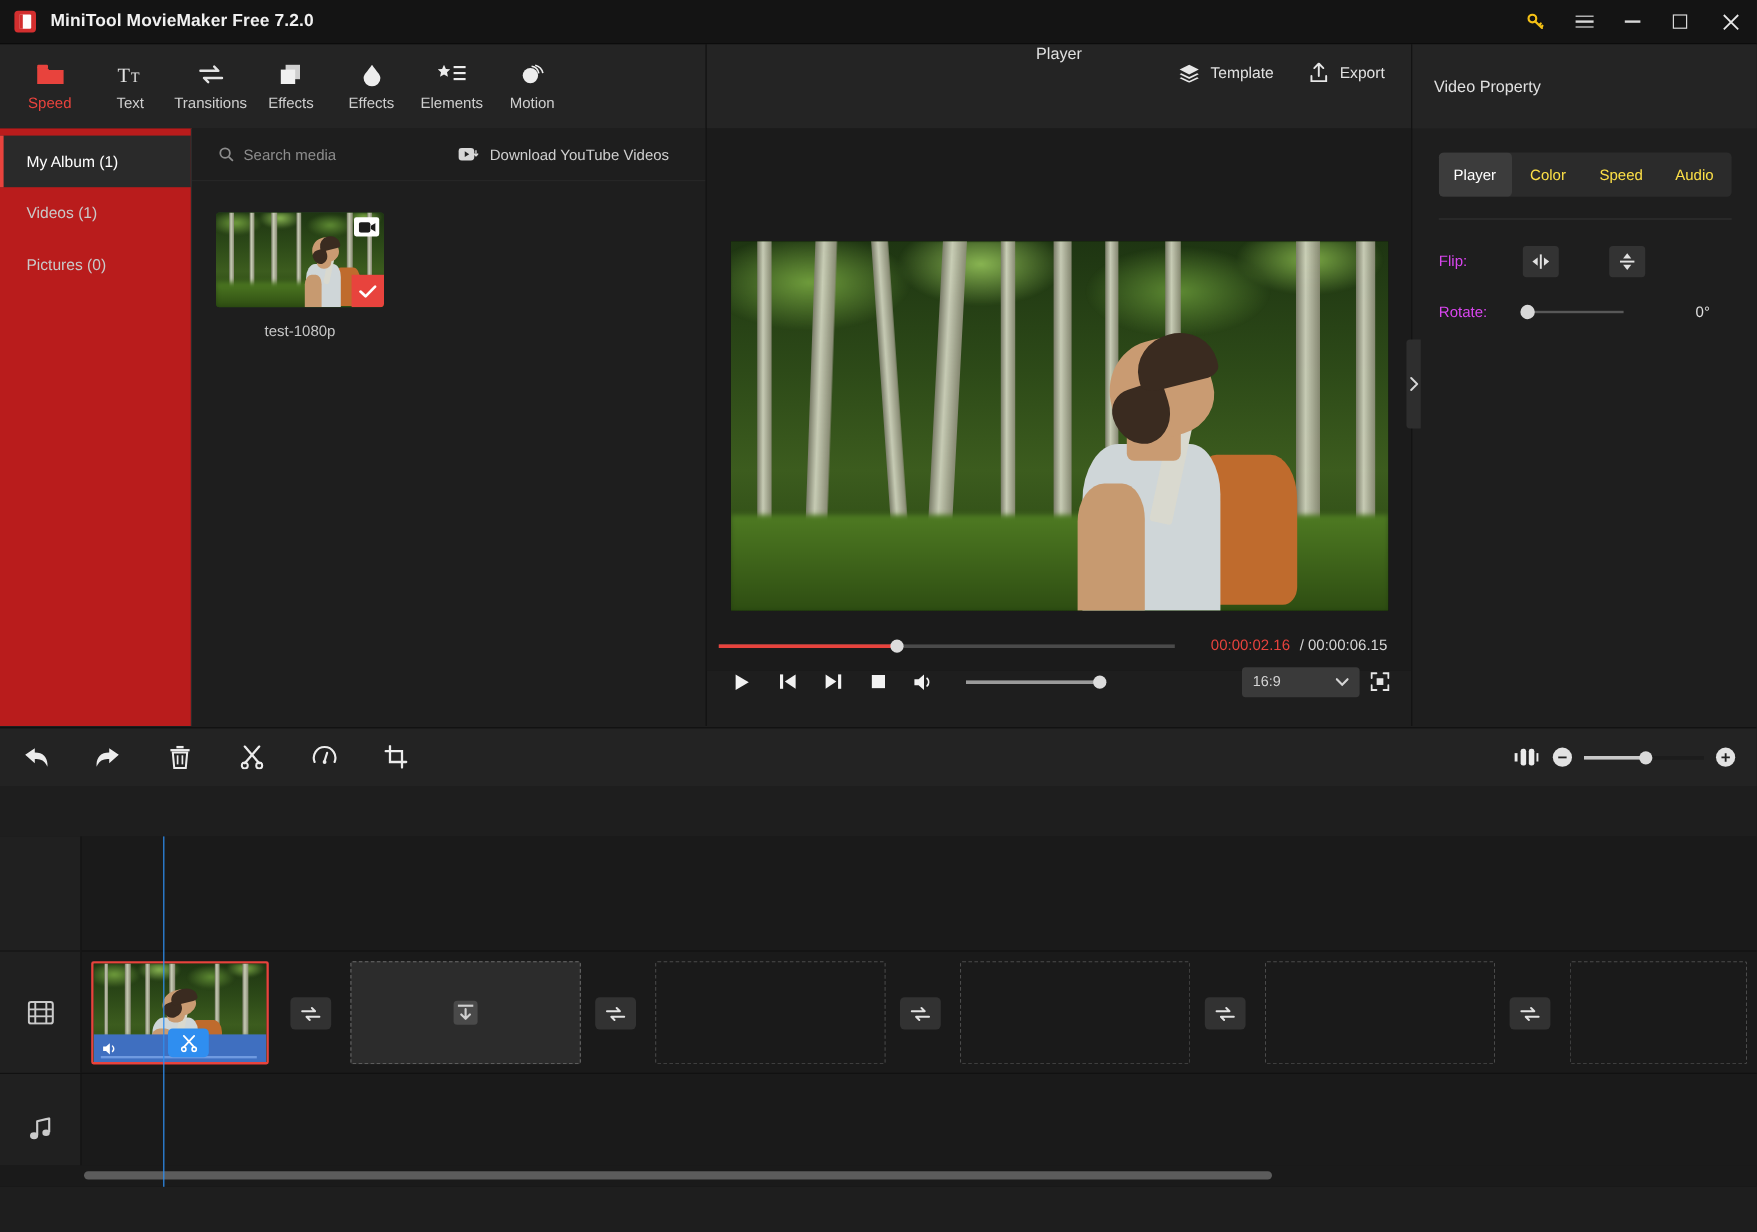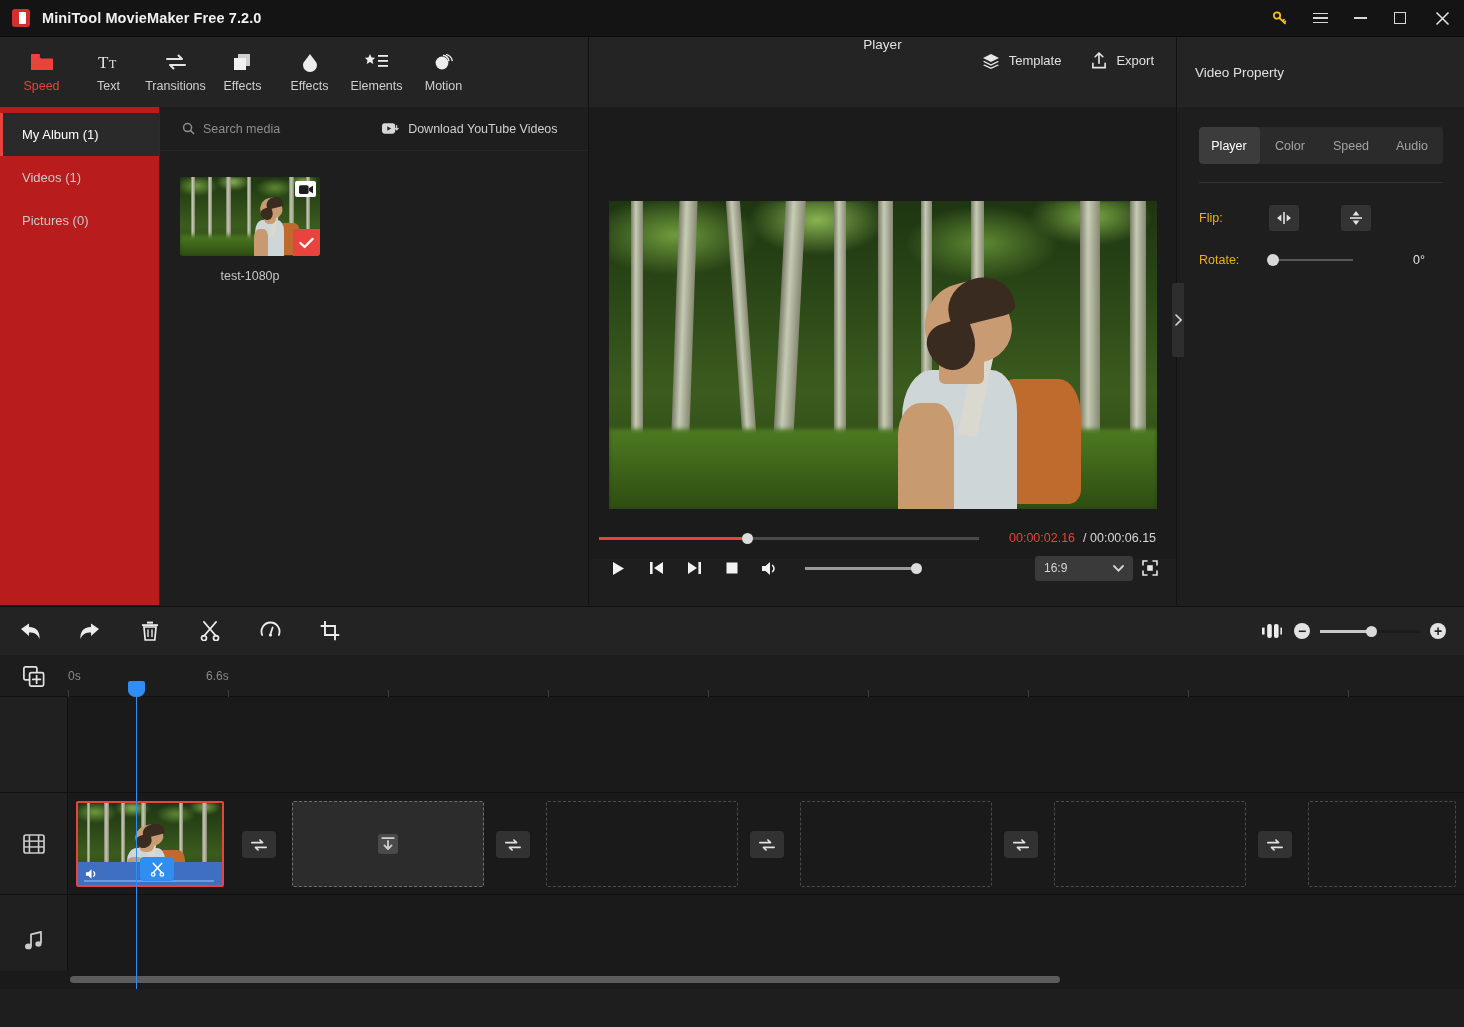--- a/index.html
+++ b/index.html
@@ -178,25 +178,25 @@
   .prop {
     position: absolute; left: 1176px; top: 37px; width: 288px; height: 568px;
     background: #1e1e1e; border-left: 1px solid #121212;
   }
   .prop-head { height: 70px; background: #242424; display: flex; align-items: center; padding-left: 18px; text-align: right; }
   .prop-title { font-size: 13.5px; color: #e0e0e0; }
   .tabs {
     margin: 20px auto 0; width: 244px; height: 37px; background: #2b2b2b; border-radius: 4px;
     display: flex; overflow: hidden;
   }
-  .tab { flex: 1; display: flex; align-items: center; justify-content: center; font-size: 12.5px; color: #a3a3a3; }
+  .tab { flex: 1; display: flex; align-items: center; justify-content: center; font-size: 12.5px; color: #fde047; }
   .tab.active { background: #3c3c3c; color: #ffffff; border-radius: 4px; }
   .prop-rule { width: 244px; height: 1px; background: #323232; margin: 18px auto 0; }
   .prop-row { display: flex; align-items: center; margin-top: 22px; padding-left: 22px; }
-  .prop-label { width: 70px; font-size: 12.5px; color: #eab308; }
+  .prop-label { width: 70px; font-size: 12.5px; color: #d946ef; }
   .flip-btn {
     width: 30px; height: 26px; background: #333333; border-radius: 3px;
     display: flex; align-items: center; justify-content: center; margin-right: 42px;
   }
   .rot-track { position: relative; width: 80px; height: 2px; background: #585858; margin-left: 4px; }
   .rot-knob { position: absolute; left: -6px; top: -5px; width: 12px; height: 12px; border-radius: 50%; background: #d8d8d8; }
   .rot-val { margin-left: 60px; font-size: 12.5px; color: #e2e2e2; }
   .panel-handle {
     position: absolute; left: 1172px; top: 283px; width: 12px; height: 74px;
     background: #2e2e2e; border-radius: 3px 0 0 3px; display: flex; align-items: center;
@@ -674,43 +674,20 @@
       <div class="zoom-track">
         <div class="zoom-fill"></div>
         <div class="zoom-knob"></div>
       </div>
       <div class="circ-btn">
         <span>+</span>
       </div>
     </div>
   </div>
 
-  <div class="ruler">
-    <div class="ruler-head">
-      <svg width="22" height="21" viewBox="0 0 22 21">
-          <rect x="0.9" y="0.9" width="13" height="13" rx="1.6" fill="none" stroke="#e2e2e2" stroke-width="1.7"></rect>
-          <rect x="6.6" y="6.6" width="14" height="13.5" rx="1.6" fill="#1d1d1d" stroke="#e2e2e2" stroke-width="1.7"></rect>
-          <path d="M13.6 9.6 V17.2 M9.8 13.4 H17.4" stroke="#e2e2e2" stroke-width="1.7" stroke-linecap="round"></path>
-        </svg>
-    </div>
-    <div class="ruler-marks">
-      <div class="rmark" style="left:0px">0s</div>
-      <div class="rmark" style="left:138px">6.6s</div>
-      <div class="rtick" style="left:0px"></div>
-      <div class="rtick" style="left:160px"></div>
-      <div class="rtick" style="left:320px"></div>
-      <div class="rtick" style="left:480px"></div>
-      <div class="rtick" style="left:640px"></div>
-      <div class="rtick" style="left:800px"></div>
-      <div class="rtick" style="left:960px"></div>
-      <div class="rtick" style="left:1120px"></div>
-      <div class="rtick" style="left:1280px"></div>
-    </div>
-    <div class="playhead-flag"></div>
-  </div>
 
   <div class="tracks">
     <div class="track track-top">
       <div class="track-head"></div>
       <div class="track-body"></div>
     </div>
 
     <div class="track track-video">
       <div class="track-head">
         <span>

